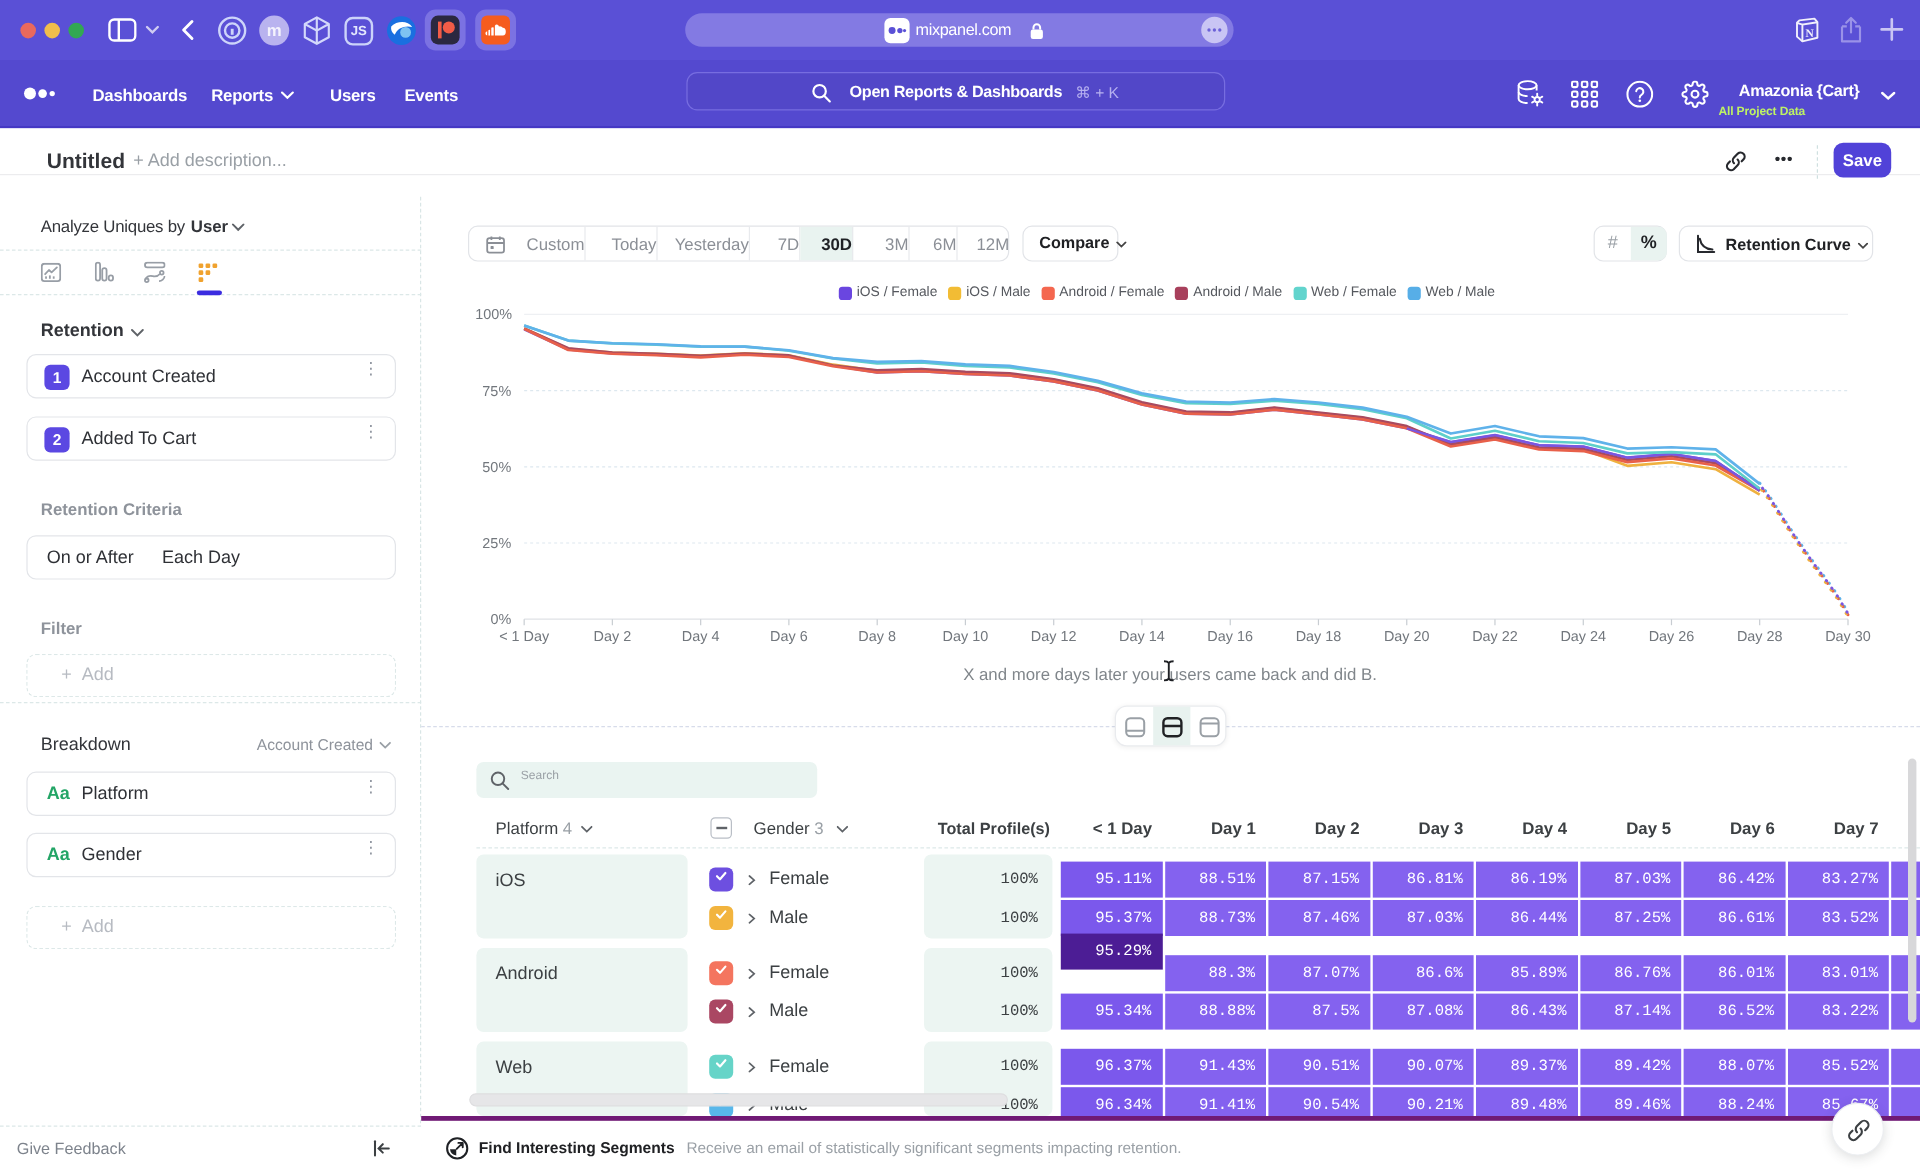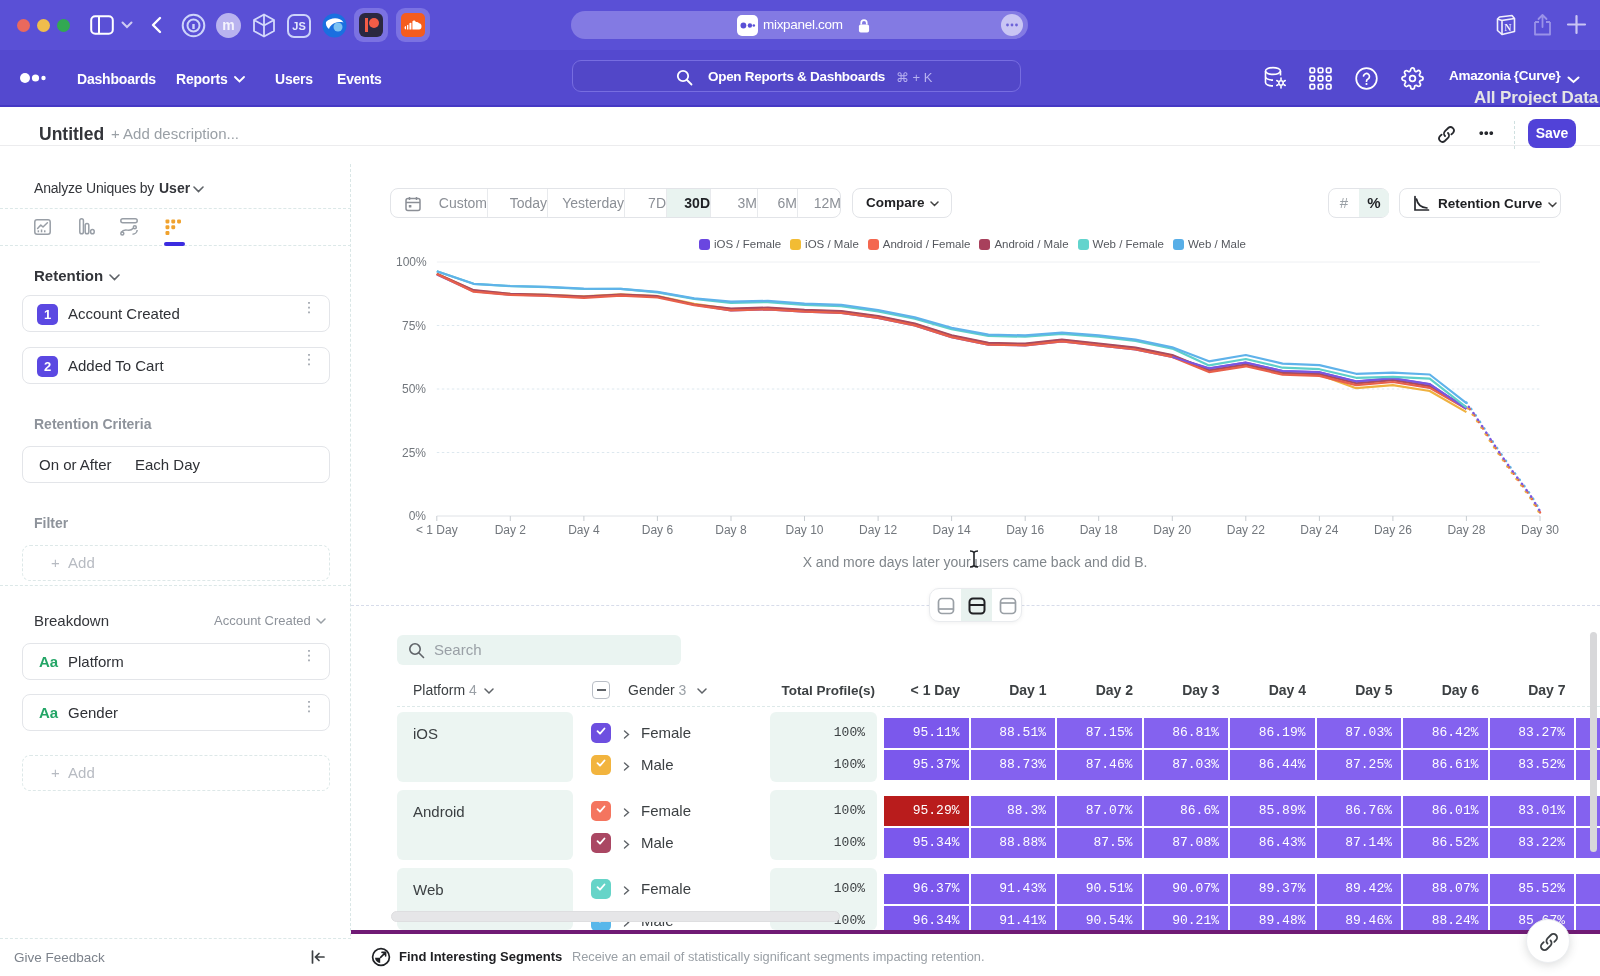--- a/index.html
+++ b/index.html
@@ -11,21 +11,21 @@
 #addr{position:absolute;left:571px;top:11px;width:457px;height:28px;border-radius:14px;background:#837ae3}
 #addr .fav{position:absolute;left:166px;top:4px;width:21px;height:21px;border-radius:5px;background:#fff}
 #addr .txt{position:absolute;left:192px;top:6px;color:#fff;font-size:13.5px;font-weight:400;letter-spacing:-0.3px}
 #addr .dots3{position:absolute;right:5px;top:3px;width:22px;height:22px;border-radius:50%;background:#c9c5f4;text-align:center}
 
 .navlink{position:absolute;top:21px;color:#fff;font-size:14px;font-weight:700;letter-spacing:-0.2px}
 #appsearch{position:absolute;left:572px;top:10px;width:449px;height:32px;border-radius:9px;background:#5247c8;border:1px solid #776de0}
 #appsearch .ph{position:absolute;left:135px;top:8px;color:#fff;font-size:13.5px;font-weight:700;letter-spacing:-0.3px}
 #appsearch .kbd{position:absolute;left:323px;top:9px;color:#b7b1f0;font-size:13px}
 #acct1{position:absolute;left:1449px;top:18px;color:#fff;font-size:13.5px;font-weight:700;letter-spacing:-0.3px}
-#acct2{position:absolute;left:1474px;top:38px;color:#e5e5e5;font-size:17px;font-weight:700;letter-spacing:-0.1px}
+#acct2{position:absolute;left:1432px;top:38px;color:#bef264;font-size:10px;font-weight:700;letter-spacing:-0.1px}
 
 #hdr{position:absolute;left:0;top:107px;width:1600px;height:39px;background:#fff;border-bottom:1px solid #ececee}
 #hdr .title{position:absolute;left:39px;top:17px;font-size:17.5px;font-weight:700;color:#33353a}
 #hdr .desc{position:absolute;left:111px;top:18px;font-size:15px;color:#9aa0a6}
 #savebtn{position:absolute;left:1528px;top:119px;width:48px;height:29px;border-radius:8px;background:#5142d8;color:#fff;font-size:14px;font-weight:700;text-align:center;line-height:29px}
 
 #sidebar{position:absolute;left:0;top:164px;width:351px;height:812px;background:#fff;border-right:1px dashed #d9e6e6}
 .sb{position:absolute;font-size:15px;color:#33353a}
 .gray-lab{position:absolute;font-size:14px;font-weight:700;color:#8e939b}
 .card{position:absolute;left:22px;width:308px;height:37px;border:1px solid #e3e5e9;border-radius:8px;background:#fff}
@@ -43,21 +43,21 @@
 .ylab{position:absolute;width:30px;left:396px;text-align:right;font-size:12px;color:#72777d}
 .xlab{position:absolute;width:60px;text-align:center;font-size:12px;color:#72777d}
 .caption{position:absolute;left:585px;top:554px;width:780px;text-align:center;font-size:14px;color:#80868b}
 
 #legend{position:absolute;left:699px;top:238px;display:flex;gap:9px;align-items:center}
 #legend .it{display:flex;align-items:center;gap:4px;font-size:11.5px;color:#55585e;white-space:nowrap}
 #legend .sw{width:11px;height:11px;border-radius:3px;display:inline-block}
 
 .tint{position:absolute;background:#ecf5f2;border-radius:6px}
 #searchbox{position:absolute;left:397px;top:635px;width:284px;height:30px;border-radius:6px;background:#eaf4f1}
-#searchbox .ph{position:absolute;left:37px;top:6px;font-size:15px;color:#9aa0a6}
+#searchbox .ph{position:absolute;left:37px;top:6px;font-size:10px;color:#9aa0a6}
 .thead{position:absolute;top:682px;font-size:14px;color:#3c4043}
 .dhead{position:absolute;text-align:right;font-size:14px;font-weight:700;color:#3c4043}
 .plabel{position:absolute;font-size:15px;color:#3c4043}
 .cbx{position:absolute;width:20px;height:20px;border-radius:5px;text-align:center;line-height:18px}
 .expander{position:absolute}
 .glabel{position:absolute;font-size:15px;color:#3c4043}
 .totv{position:absolute;width:95px;text-align:right;font-family:"Liberation Mono",monospace;font-size:13px;color:#3c4043}
 .dcell{position:absolute;width:84.5px;height:30px;color:#fff;font-family:"Liberation Mono",monospace;font-size:13px;text-align:right;line-height:30px}
 .dcell span{margin-right:9px}
 
@@ -200,21 +200,21 @@
       <circle cx="11.5" cy="11.5" r="10.3" fill="none" stroke="#fff" stroke-width="1.7"></circle>
       <path d="M8.5 9 a3 3 0 1 1 4.2 3.2 c-1 .5-1.2 1-1.2 2" fill="none" stroke="#fff" stroke-width="1.7" stroke-linecap="round"></path>
       <circle cx="11.5" cy="17" r="1.1" fill="#fff"></circle>
     </svg>
   <svg class="abs" style="left:1401px;top:17px" width="23" height="23" viewBox="0 0 24 24">
       <g fill="none" stroke="#fff" stroke-width="1.8">
         <circle cx="12" cy="12" r="3"></circle>
         <path d="M19.4 15a1.65 1.65 0 0 0 .33 1.82l.06.06a2 2 0 0 1 0 2.83 2 2 0 0 1-2.83 0l-.06-.06a1.65 1.65 0 0 0-1.82-.33 1.65 1.65 0 0 0-1 1.51V21a2 2 0 0 1-2 2 2 2 0 0 1-2-2v-.09A1.65 1.65 0 0 0 9 19.4a1.65 1.65 0 0 0-1.82.33l-.06.06a2 2 0 0 1-2.83 0 2 2 0 0 1 0-2.83l.06-.06a1.65 1.65 0 0 0 .33-1.82 1.65 1.65 0 0 0-1.51-1H3a2 2 0 0 1-2-2 2 2 0 0 1 2-2h.09A1.65 1.65 0 0 0 4.6 9a1.65 1.65 0 0 0-.33-1.82l-.06-.06a2 2 0 0 1 0-2.83 2 2 0 0 1 2.83 0l.06.06a1.65 1.65 0 0 0 1.82.33H9a1.65 1.65 0 0 0 1-1.51V3a2 2 0 0 1 2-2 2 2 0 0 1 2 2v.09a1.65 1.65 0 0 0 1 1.51 1.65 1.65 0 0 0 1.82-.33l.06-.06a2 2 0 0 1 2.83 0 2 2 0 0 1 0 2.83l-.06.06a1.65 1.65 0 0 0-.33 1.82V9a1.65 1.65 0 0 0 1.51 1H21a2 2 0 0 1 2 2 2 2 0 0 1-2 2h-.09a1.65 1.65 0 0 0-1.51 1z"></path>
       </g>
     </svg>
-  <div id="acct1">Amazonia {Curve}</div>
+  <div id="acct1">Amazonia {Cart}</div>
   <div id="acct2">All Project Data</div>
   <svg class="abs" style="left:1567px;top:26px" width="13" height="8" viewBox="0 0 13 8">
       <path d="M1.5 1.5 L6.5 6 L11.5 1.5" stroke="#fff" stroke-width="2" fill="none" stroke-linecap="round"></path>
     </svg>
 </div>
 <div id="navline"></div>
 
 <div id="hdr">
   <div class="title">Untitled</div>
   <div class="desc">+ Add description...</div>
@@ -338,21 +338,21 @@
     </svg>
   <div class="seg" style="left:36px;width:61px">Custom</div>
   <div class="seg" style="left:97px;width:60px">Today</div>
   <div class="seg" style="left:157px;width:77px">Yesterday</div>
   <div class="seg" style="left:234px;width:42px">7D</div>
   <div class="seg on" style="left:276px;width:44px">30D</div>
   <div class="seg" style="left:320px;width:47px">3M</div>
   <div class="seg" style="left:367px;width:40px">6M</div>
   <div class="seg" style="left:407px;width:43px;border-right:none">12M</div>
 </div>
-<div class="ctlbtn" style="left:852px;width:100px">
+<div class="ctlbtn" style="left:852px;width:80px">
     <div class="abs" style="left:13px;top:6px;font-size:13.5px;color:#202124;font-weight:700">Compare</div>
     <svg class="abs" style="left:77px;top:12px" width="9" height="6" viewBox="0 0 9 6">
       <path d="M1 1 L4.5 4.5 L8 1" stroke="#444" stroke-width="1.5" fill="none" stroke-linecap="round"></path>
     </svg>
   </div>
 <div class="ctlbtn" style="left:1328px;width:61px">
   <div class="abs" style="left:0;top:0;width:30px;height:28px;text-align:center;line-height:28px;font-size:15px;color:#9aa0a6">#</div>
   <div class="abs" style="left:30px;top:0;width:30px;height:28px;text-align:center;line-height:28px;font-size:15px;color:#1f2125;background:#e9f3f0;border-radius:0 7px 7px 0;font-weight:700">%</div>
 </div>
 <div class="ctlbtn" style="left:1399px;width:162px">
@@ -530,21 +530,21 @@
 <div class="dcell" style="left:1489.5px;top:750px;background:#8462ef"><span>83.52%</span></div>
 <div class="dcell" style="left:1576.0px;top:750px;background:#8462ef"></div>
 <div class="cbx" style="left:591px;top:801px;background:#f4755f"><svg width="12" height="12" viewBox="0 0 12 12">
       <path d="M2.5 6.2 L5 8.7 L9.5 3.5" stroke="#fff" stroke-width="1.8" fill="none" stroke-linecap="round" stroke-linejoin="round"></path>
     </svg></div>
 <div class="expander" style="left:622px;top:803px"><svg width="9" height="9" viewBox="0 0 9 9">
       <path d="M2.5 1 L6.5 4.5 L2.5 8" stroke="#5f6368" stroke-width="1.4" fill="none" stroke-linecap="round"></path>
     </svg></div>
 <div class="glabel" style="left:641px;top:802px">Female</div>
 <div class="totv" style="left:770px;top:803px">100%</div>
-<div class="dcell" style="left:884.0px;top:796px;background:#b91c1c"><span>95.29%</span></div>
+<div class="dcell" style="left:884.0px;top:778px;background:#4c1d95"><span>95.29%</span></div>
 <div class="dcell" style="left:970.5px;top:796px;background:#8462ef"><span>88.3%</span></div>
 <div class="dcell" style="left:1057.0px;top:796px;background:#8462ef"><span>87.07%</span></div>
 <div class="dcell" style="left:1143.5px;top:796px;background:#8462ef"><span>86.6%</span></div>
 <div class="dcell" style="left:1230.0px;top:796px;background:#8462ef"><span>85.89%</span></div>
 <div class="dcell" style="left:1316.5px;top:796px;background:#8462ef"><span>86.76%</span></div>
 <div class="dcell" style="left:1403.0px;top:796px;background:#8462ef"><span>86.01%</span></div>
 <div class="dcell" style="left:1489.5px;top:796px;background:#8462ef"><span>83.01%</span></div>
 <div class="dcell" style="left:1576.0px;top:796px;background:#8462ef"></div>
 <div class="cbx" style="left:591px;top:833px;background:#aa4763"><svg width="12" height="12" viewBox="0 0 12 12">
       <path d="M2.5 6.2 L5 8.7 L9.5 3.5" stroke="#fff" stroke-width="1.8" fill="none" stroke-linecap="round" stroke-linejoin="round"></path>

